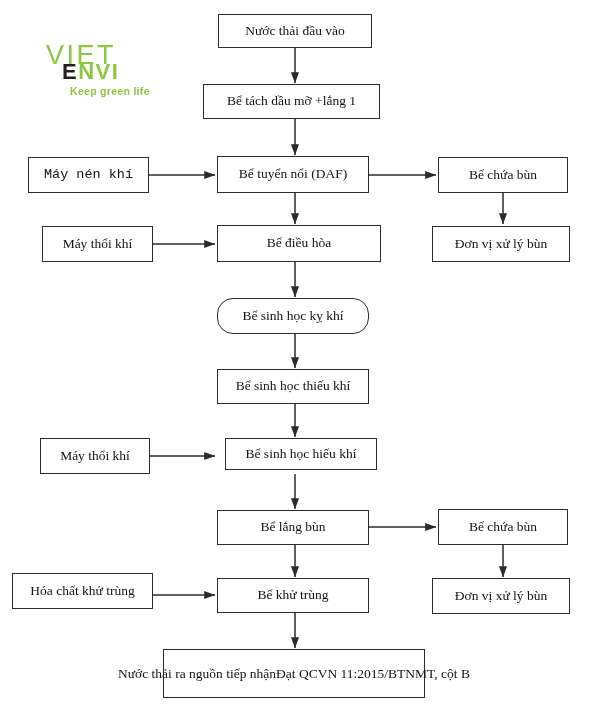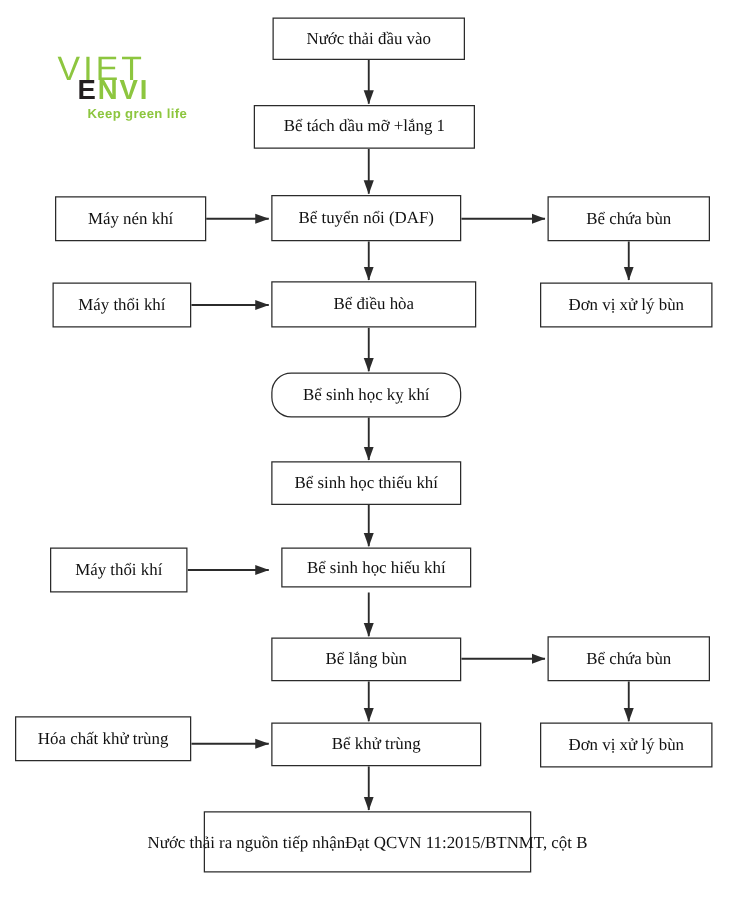--- a/index.html
+++ b/index.html
@@ -156,21 +156,21 @@
   </svg>
 
   <div class="node" style="left:218px; top:14px; width:154px; height:34px;">
     <span class="line">Nước thải đầu vào</span>
   </div>
 
   <div class="node" style="left:203px; top:84px; width:177px; height:35px;">
     <span class="line">Bể tách dầu mỡ +lắng 1</span>
   </div>
 
-  <div class="node" style="left:44px; top:157px; width:121px; height:36px;">
+  <div class="node" style="left:28px; top:157px; width:121px; height:36px;font-family:Liberation Mono, monospace;">
     <span class="line">Máy nén khí</span>
   </div>
 
   <div class="node" style="left:217px; top:156px; width:152px; height:37px;">
     <span class="line">Bể tuyển nổi (DAF)</span>
   </div>
 
   <div class="node" style="left:438px; top:157px; width:130px; height:36px;">
     <span class="line">Bể chứa bùn</span>
   </div>
@@ -208,21 +208,21 @@
   </div>
 
   <div class="node" style="left:438px; top:509px; width:130px; height:36px;">
     <span class="line">Bể chứa bùn</span>
   </div>
 
   <div class="node" style="left:12px; top:573px; width:141px; height:36px;">
     <span class="line">Hóa chất khử trùng</span>
   </div>
 
-  <div class="node" style="left:217px; top:578px; width:168px; height:35px;align-items:center;">
+  <div class="node" style="left:217px; top:578px; width:152px; height:35px;align-items:center;">
     <span class="line">Bể khử trùng</span>
   </div>
 
   <div class="node" style="left:432px; top:578px; width:138px; height:36px;">
     <span class="line">Đơn vị xử lý bùn</span>
   </div>
 
   <div class="node two-line" style="left:163px; top:649px; width:262px; height:49px;">
     <span class="line">Nước thải ra nguồn tiếp nhận</span>
     <span class="line">Đạt QCVN 11:2015/BTNMT, cột B</span>

